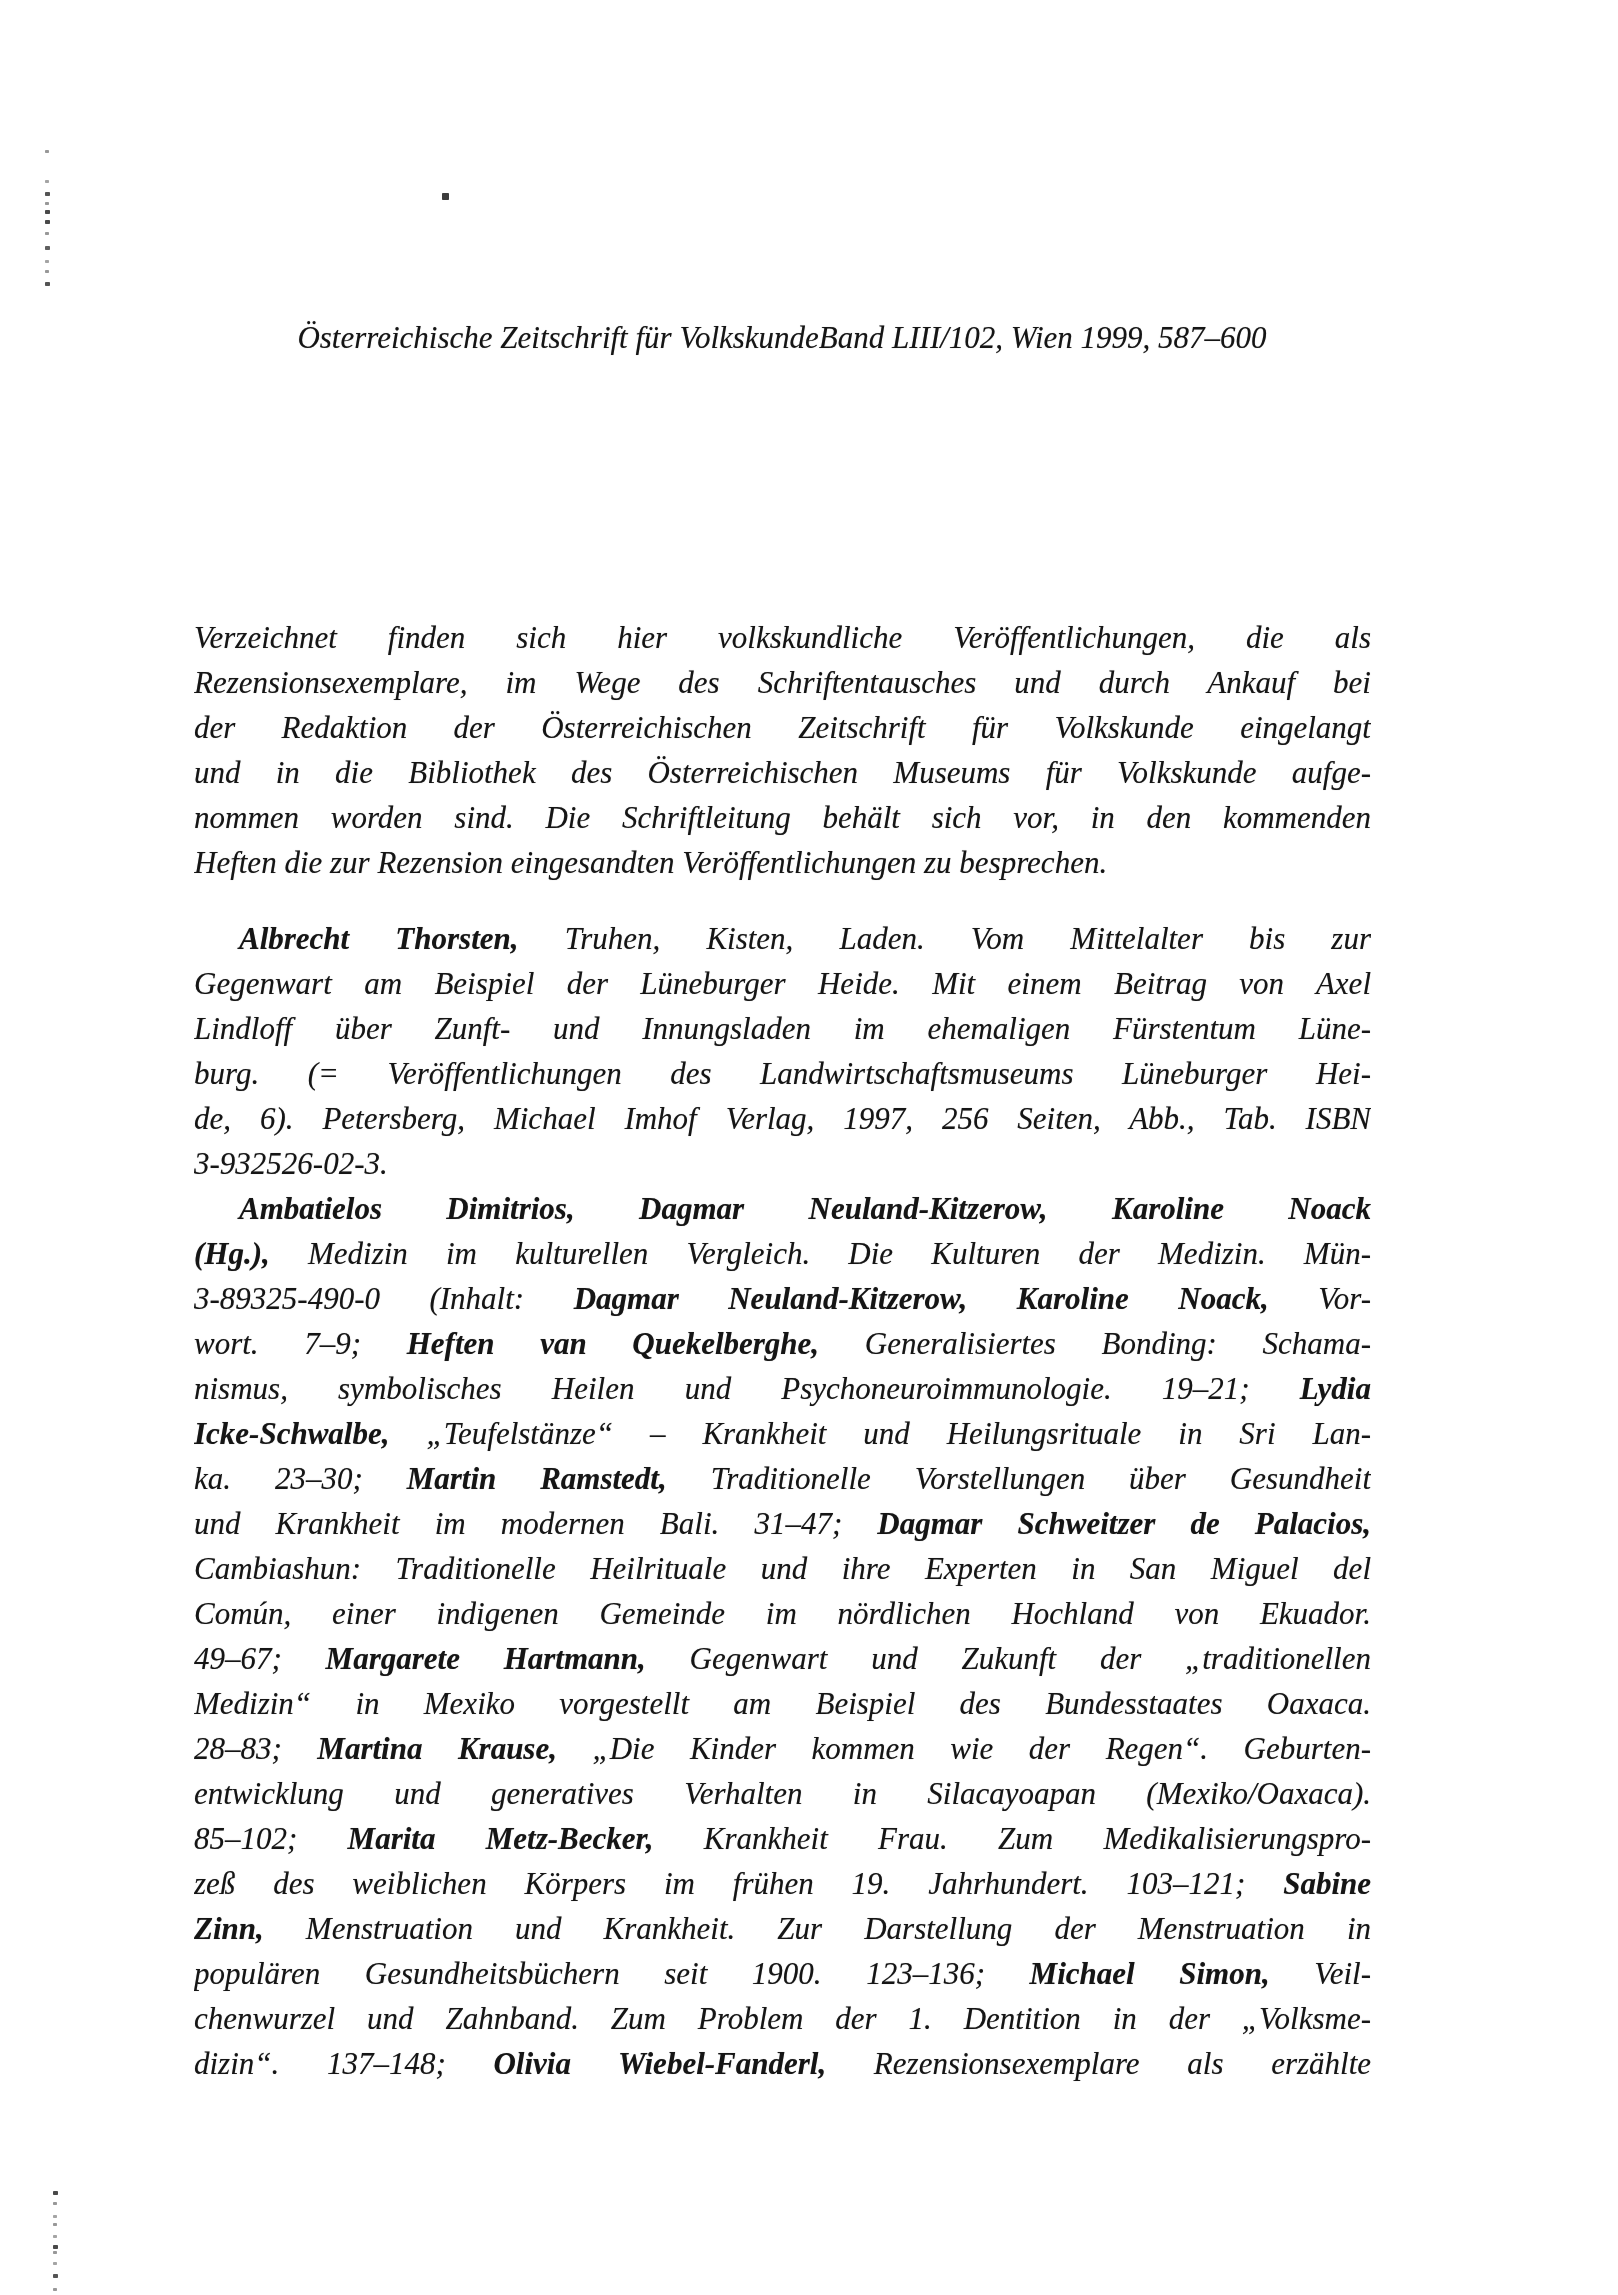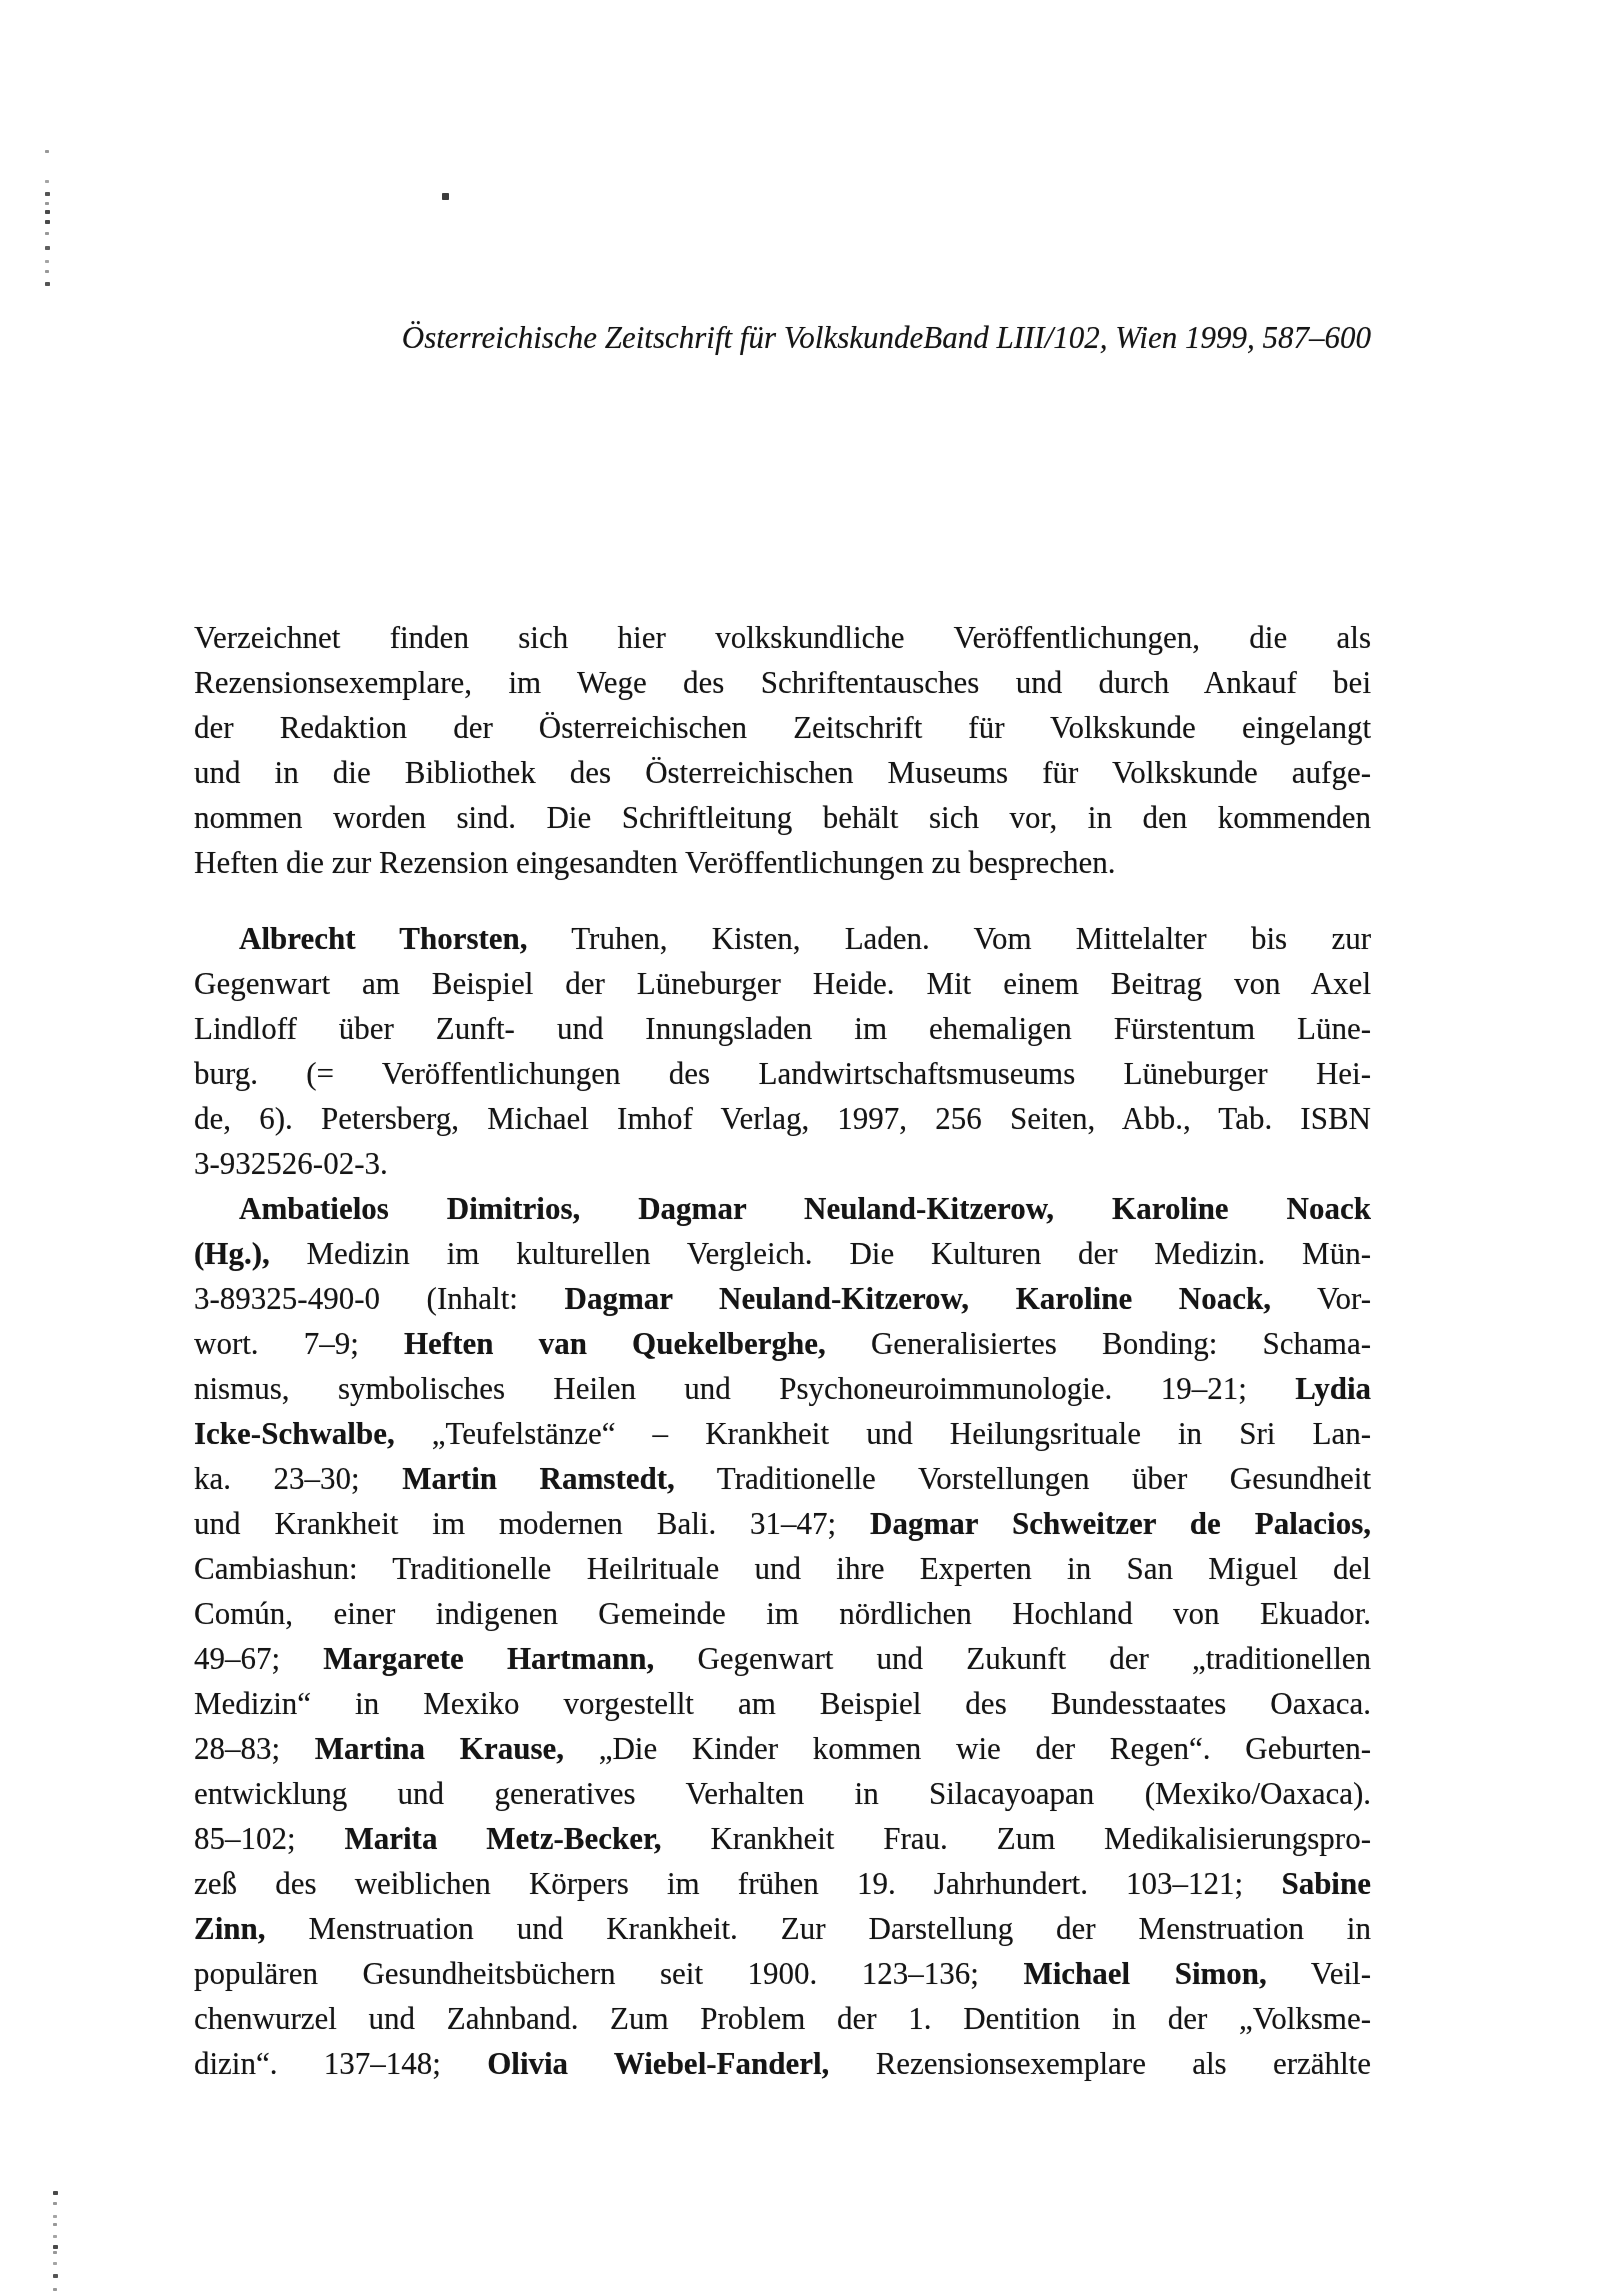--- a/index.html
+++ b/index.html
@@ -14,21 +14,21 @@
     overflow: hidden;
   }
   .scan-text { text-shadow: 0 0 0.8px rgba(0,0,0,0.40); }
 
   .header {
     position: absolute;
     left: 193px;
     top: 320px;
     width: 1178px;
     display: flex;
-    justify-content: flex-end;
+    justify-content: center;
     font-style: italic;
     font-size: 31px;
     white-space: nowrap;
   }
 
   .article-title {
     position: absolute;
     left: 193px;
     top: 451px;
     width: 1178px;
@@ -47,20 +47,21 @@
     font-size: 31px;
   }
   .para { margin: 0; }
   .para.gap { margin-top: 31px; }
   .line {
     height: 45px;
     line-height: 45px;
     text-align: justify;
     text-align-last: justify;
     overflow: hidden;
+    font-style: italic;
   }
   .line.last { text-align-last: left; }
   .line.indent { text-indent: 45px; }
   .seg.b { font-weight: bold; }
 
   .speck {
     position: absolute;
     background: #1b1b1b;
     border-radius: 0.8px;
   }

